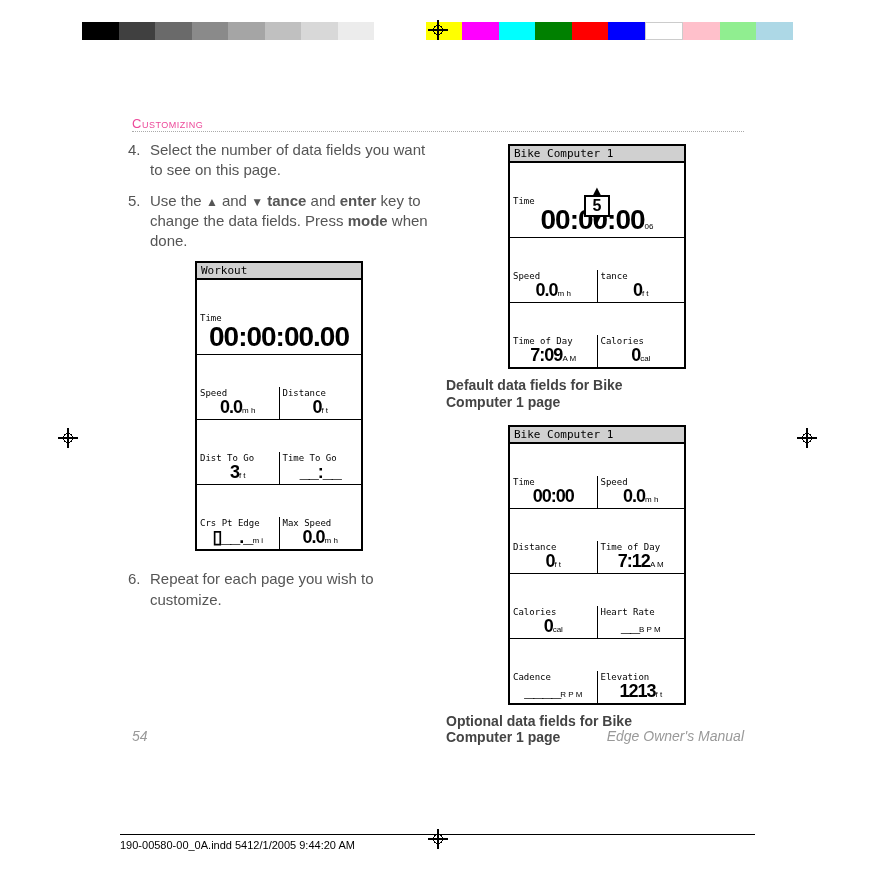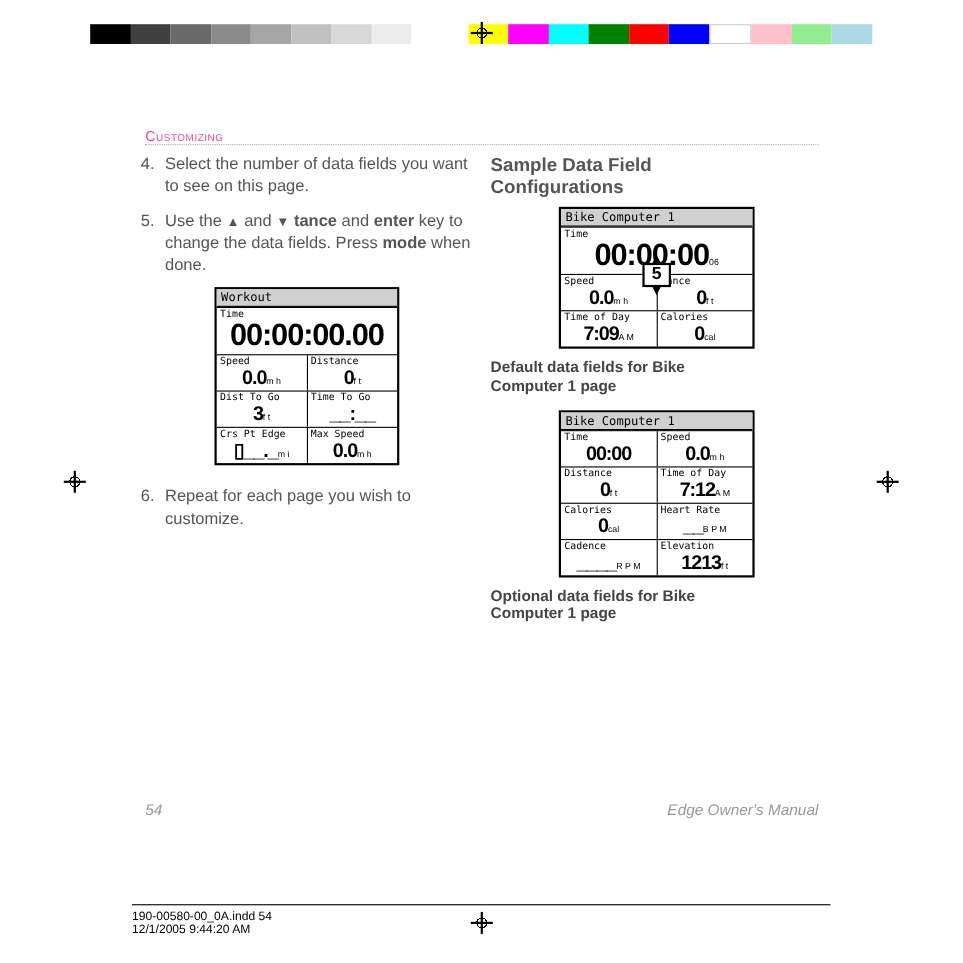--- a/index.html
+++ b/index.html
@@ -112,21 +112,21 @@
   }
   .lcd .titlebar {
     background: #d0d0d0;
     font-size: 11px;
     padding: 1px 4px;
     border-bottom: 1px solid #000;
     font-family: monospace;
   }
   .lcd .row { display: flex; border-top: 1px solid #000; }
   .lcd .row:first-of-type { border-top: none; }
-  .lcd .cell { flex:1; border-left: 1px solid #000; padding: 1px 3px 3px 3px; }
+  .lcd .cell { flex:1; border-left: 1px solid #000; padding: 1px 3px 3px 3px; margin-top: 32px; }
   .lcd .cell:first-child { border-left: none; }
   .lcd .lbl { font-size: 9px; font-family: monospace; }
   .lcd .val { font-size: 18px; font-weight: 900; letter-spacing: -1px; font-family: Arial, sans-serif; text-align: center; line-height: 1; }
   .lcd .big .val { font-size: 28px; }
   .lcd .unit { font-size: 8px; font-weight: normal; letter-spacing: 0; }
   .lcd.workout { width: 168px; }
   .lcd.bike1 { width: 178px; position: relative; }
   .lcd.bike2 { width: 178px; }
 
   .selector {
@@ -150,22 +150,20 @@
   
   .slug {
     position: absolute;
     bottom: 24px;
     left: 120px;
     right: 120px;
     border-top: 1px solid #000;
     padding-top: 4px;
     font-size: 11px;
     display: flex;
-    justify-content: space-between;
-    flex-direction: column;
   }
 </style>
 </head>
 <body>
 
 <div class="colorbar">
   <div class="seg" style="background:#000"></div>
   <div class="seg" style="background:#404040"></div>
   <div class="seg" style="background:#6a6a6a"></div>
   <div class="seg" style="background:#8a8a8a"></div>
@@ -252,23 +250,20 @@
 
       <ol class="steps" style="margin-top:18px">
         <li>
           <span class="num">6.</span>
           <span class="txt">Repeat for each page you wish to customize.</span>
         </li>
       </ol>
     </div>
 
     <div class="col">
-      <div class="right-h3">
-        <span>Sample Data Field</span><br><span>Configurations</span>
-      </div>
 
       <div class="lcd bike1">
         <div class="titlebar">Bike Computer 1</div>
         <div class="row big">
           <div class="cell">
             <div class="lbl">Time</div>
             <div class="val"><span>00:00:00</span><span class="unit">06</span></div>
           </div>
         </div>
         <div class="row">

